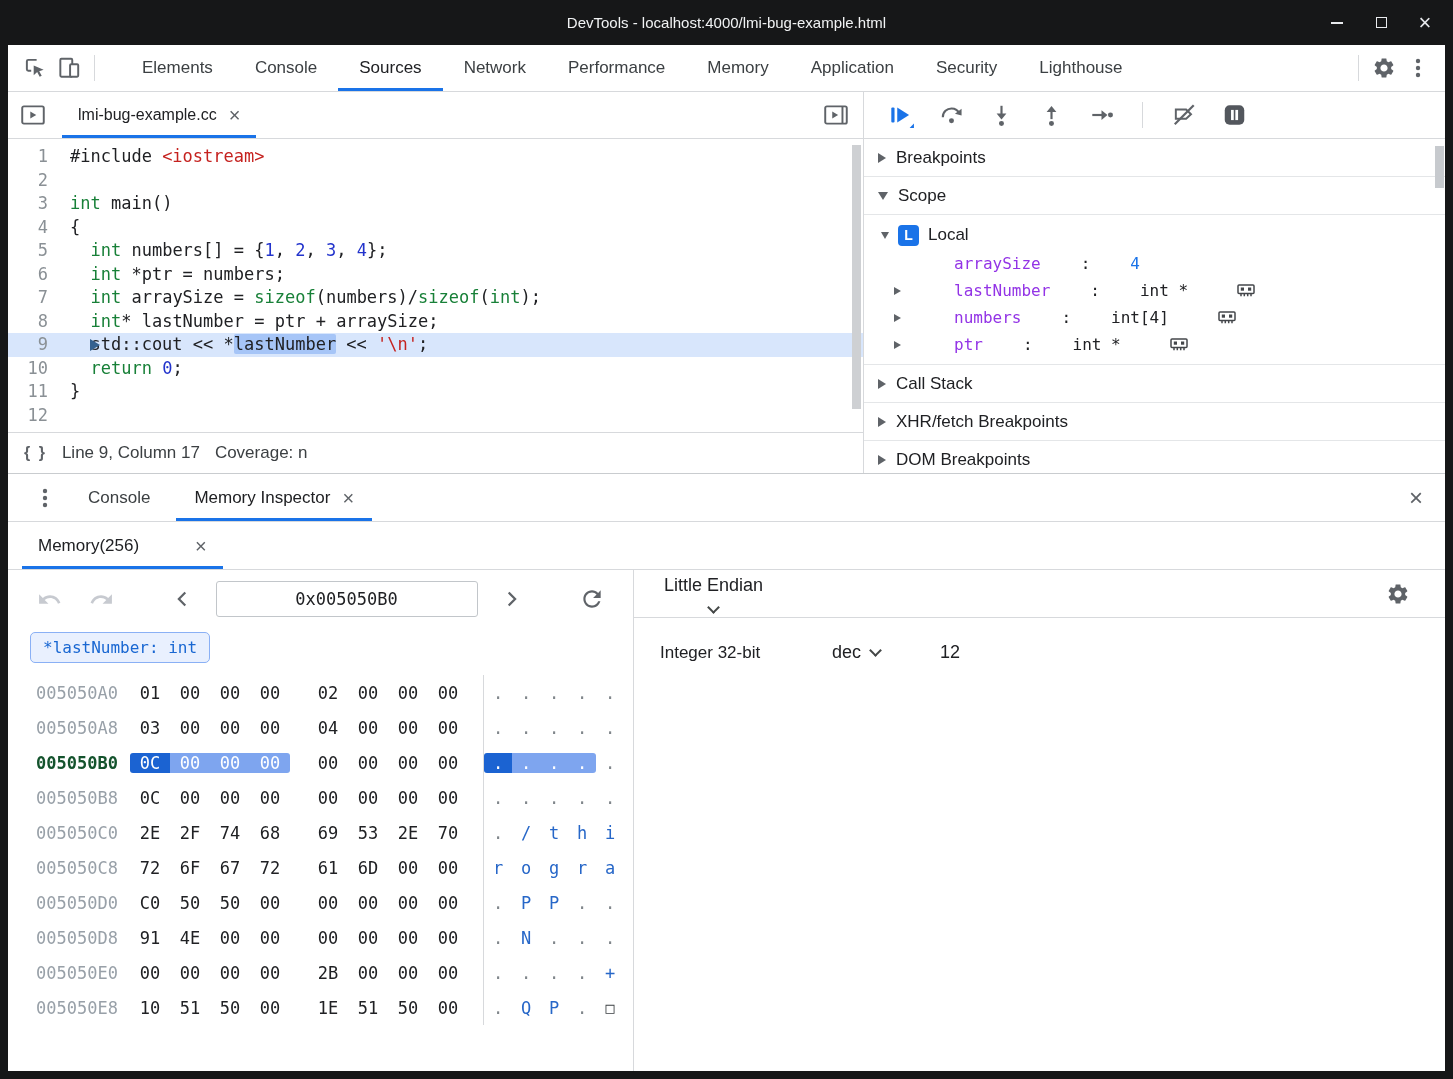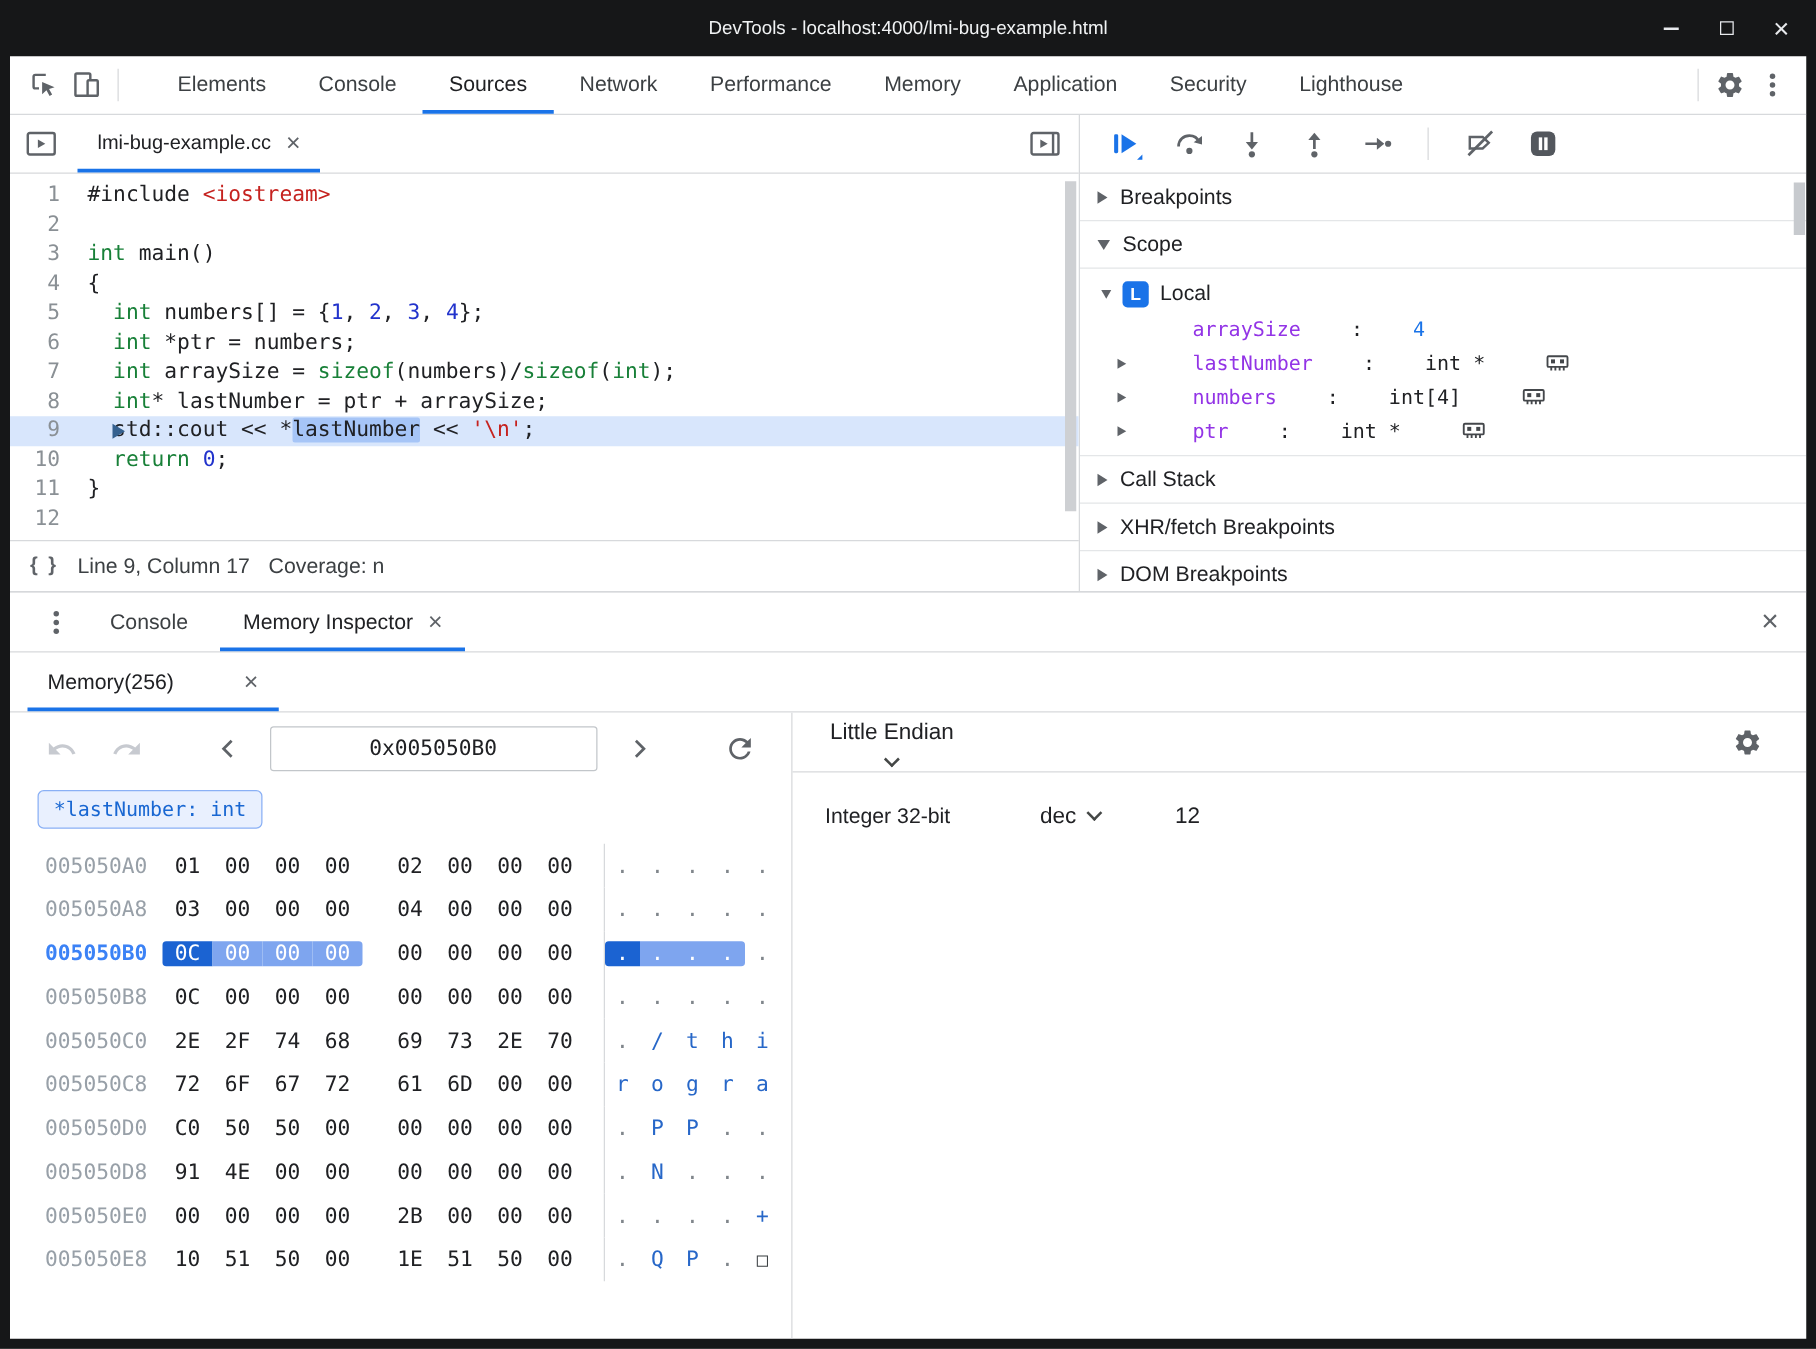--- a/index.html
+++ b/index.html
@@ -89,21 +89,21 @@
   .hex-panel { width:626px; flex:none; display:flex; flex-direction:column; border-right:1px solid #d7d9dc; overflow:hidden; }
   .hex-toolbar { height:58px; flex:none; display:flex; align-items:center; padding:0 24px; }
   .hist { display:flex; gap:18px; align-items:center; }
   .addr-nav { display:flex; align-items:center; gap:16px; margin:0 auto; }
   .addr-input { width:262px; height:36px; border:1px solid #c2c6ca; border-radius:3px; text-align:center; font-family:"DejaVu Sans Mono","Liberation Mono",monospace; font-size:17px; color:#202124; outline:none; }
   .tag-row { flex:none; padding:4px 0 12px 22px; }
   .tag-chip { display:inline-flex; align-items:center; border:1px solid #8ab0f5; background:#e9f0fe; color:#1967d2; font-family:"DejaVu Sans Mono","Liberation Mono",monospace; font-size:16px; padding:5px 12px; border-radius:5px; }
   .hex-table { padding-left:28px; font-family:"DejaVu Sans Mono","Liberation Mono",monospace; font-size:17px; }
   .mem-row { display:flex; align-items:center; height:35px; }
   .addr-cell { width:94px; flex:none; color:#98a0a8; }
-  .addr-cell.bold { color:#3b82f6; font-weight:700; }
+  .addr-cell.bold { color:#14532d; font-weight:700; }
   .byte { width:40px; flex:none; text-align:center; color:#202124; }
   .byte.gap { margin-left:18px; }
   .asc-div { align-self:stretch; border-left:1px solid #d7d9dc; margin-left:15px; }
   .asc { width:28px; flex:none; text-align:center; color:#80868b; }
   .asc.chr { color:var(--ascii-char); }
   .asc.boxc { color:#3c4043; font-size:15px; }
   .hl1 { background:var(--hl-primary); color:#fff !important; border-radius:3px 0 0 3px; }
   .hl2 { background:var(--hl-secondary); color:#fff !important; }
   .hl2.hlend { border-radius:0 3px 3px 0; }
 
@@ -511,21 +511,21 @@
                 <span class="asc">.</span>
                 <span class="asc">.</span>
               </div>
               <div class="mem-row">
                 <span class="addr-cell">005050C0</span>
                 <span class="byte">2E</span>
                 <span class="byte">2F</span>
                 <span class="byte">74</span>
                 <span class="byte">68</span>
                 <span class="byte gap">69</span>
-                <span class="byte">73</span>
+                <span class="byte">53</span>
                 <span class="byte">2E</span>
                 <span class="byte">70</span>
                 <span class="asc-div"></span>
                 <span class="asc">.</span>
                 <span class="asc chr">/</span>
                 <span class="asc chr">t</span>
                 <span class="asc chr">h</span>
                 <span class="asc chr">i</span>
                 <span class="asc chr">s</span>
                 <span class="asc">.</span>

